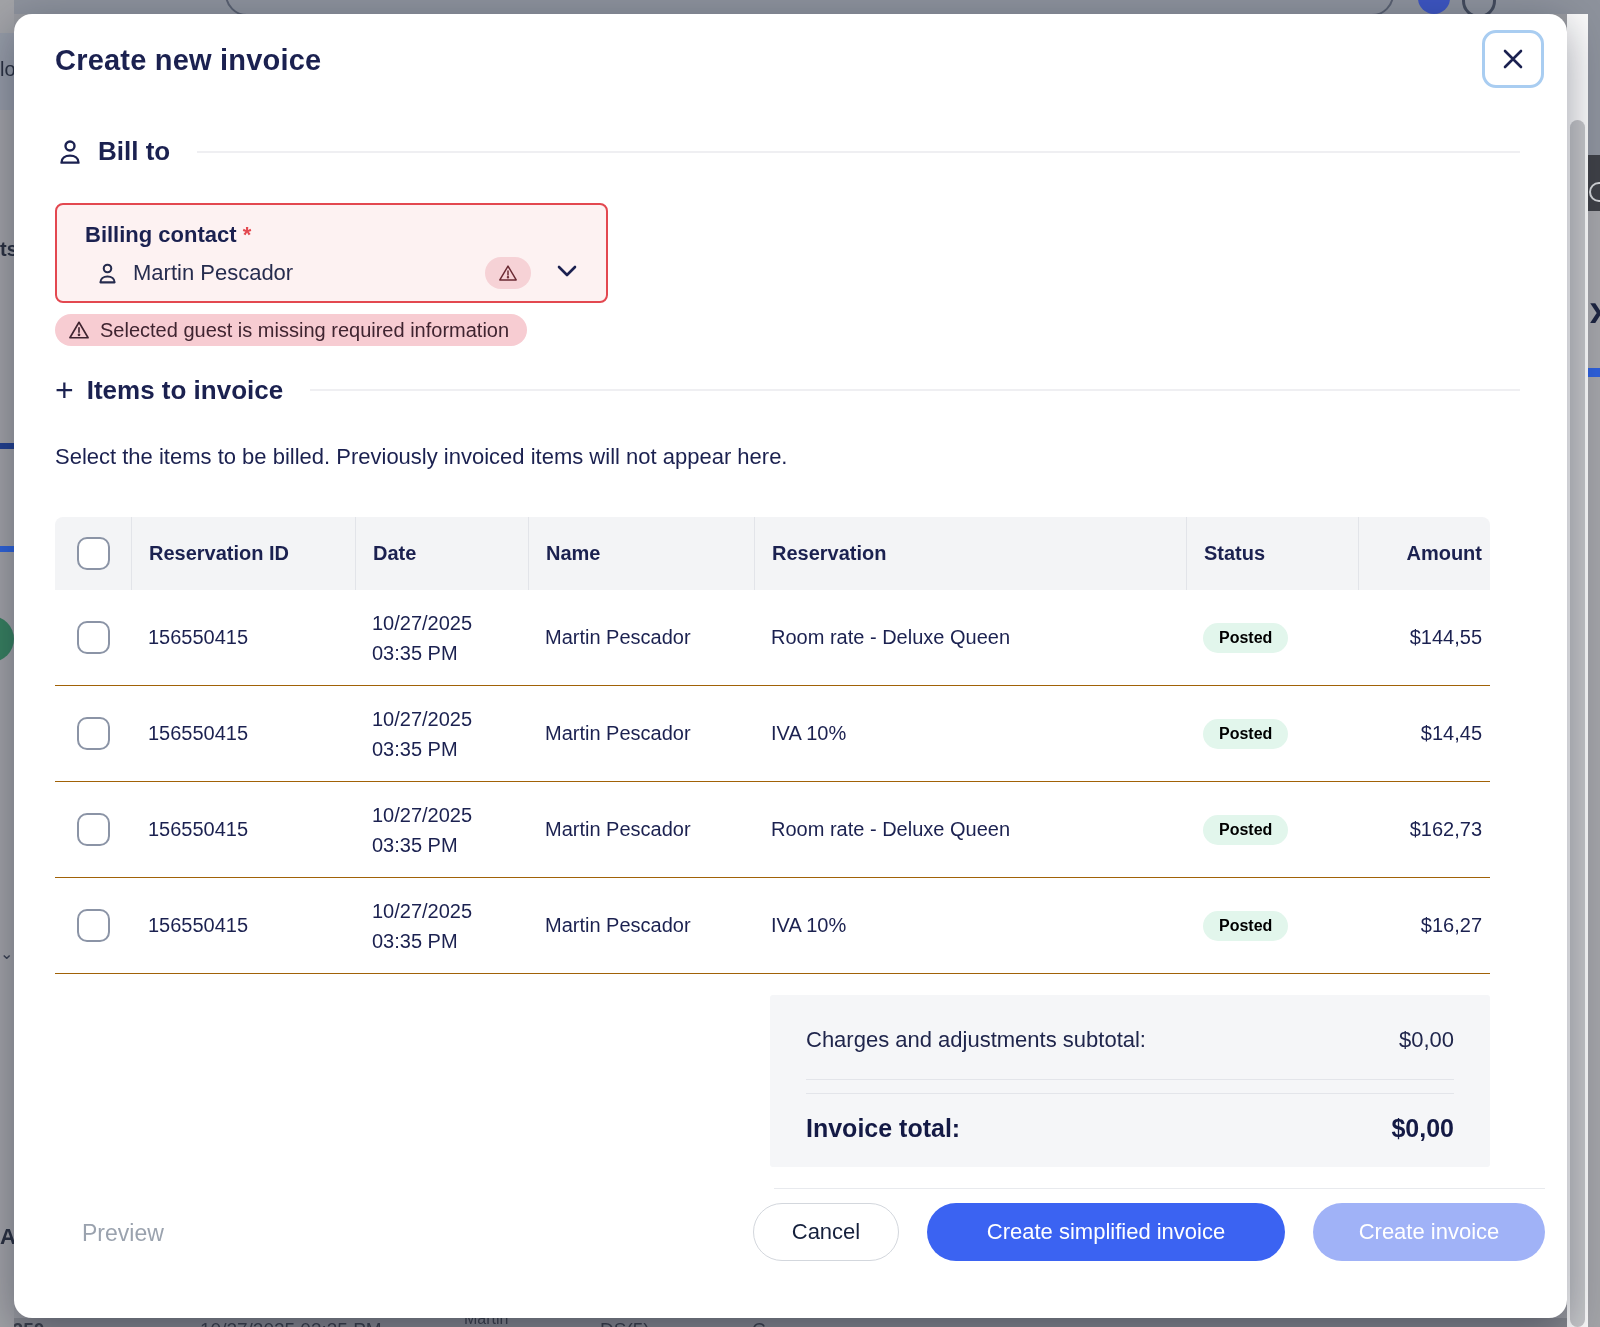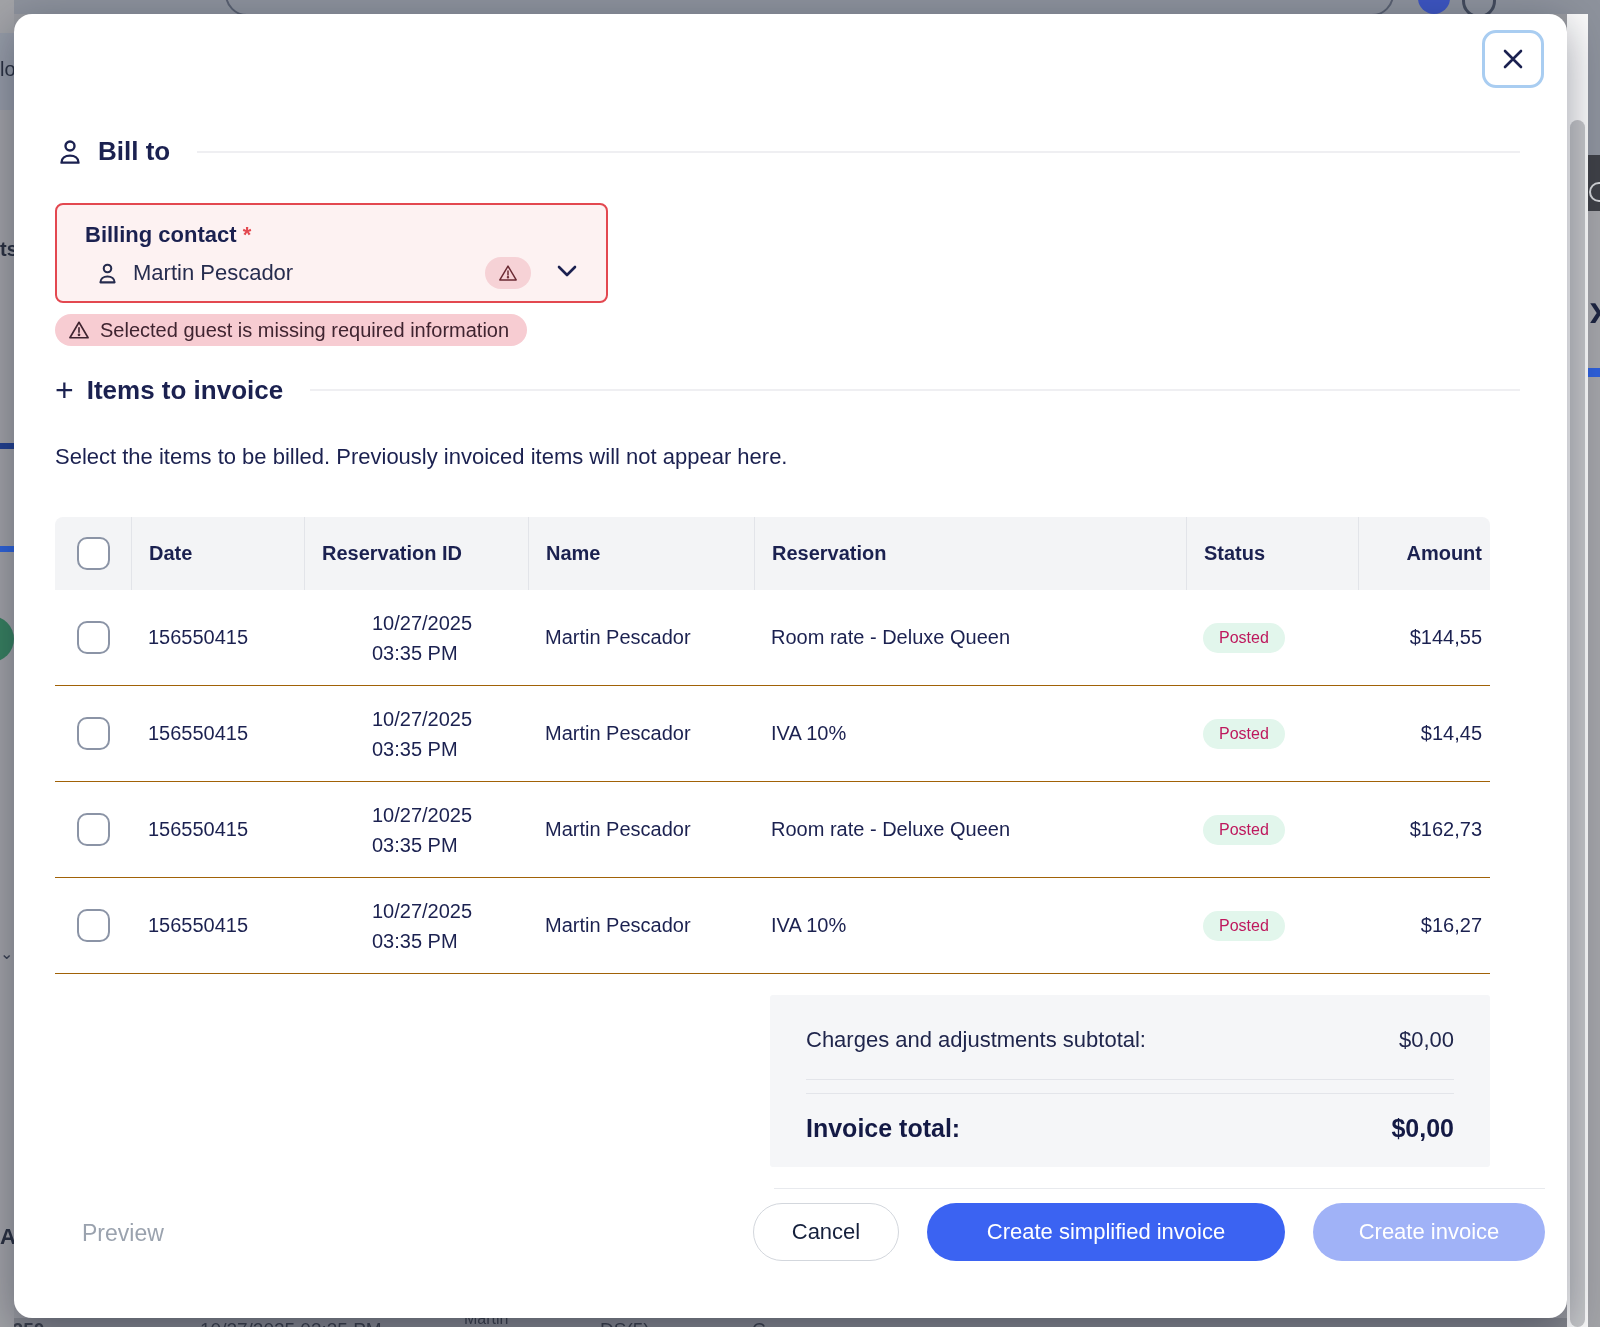--- a/index.html
+++ b/index.html
@@ -74,21 +74,21 @@
   .th + .th{border-left:1px solid #e2e4e9}
   .trow{display:flex;height:95px;align-items:center;border-bottom:1px solid #a16207;
         font-size:20px;color:#1b2150}
   .td{box-sizing:border-box;display:flex;align-items:center;padding-left:17px}
   .c0{width:76px;justify-content:center;padding-left:0}
   .c1{width:224px}.c2{width:173px}.c3{width:226px}.c4{width:432px}.c5{width:172px}
   .c6{width:132px;justify-content:flex-end;padding-left:12px;padding-right:8px}
   .checkbox{width:33px;height:33px;box-sizing:border-box;border:2px solid #8b94a6;border-radius:10px;
             background:#fff;cursor:pointer}
   .date-cell{display:block;line-height:30px;padding-top:0}
-  .badge{background:#e2f6ec;color:#be185d;font-size:16px;font-weight:400;border-radius:999px;
+  .badge{background:#e2f6ec;color:#000000;font-size:16px;font-weight:700;border-radius:999px;
          padding:7px 16px;line-height:1}
 
   
   .totals{left:756px;top:981px;width:720px;height:172px;box-sizing:border-box;background:#f5f6f8;
           border-radius:3px;padding:0 36px}
   .t-row1{display:flex;justify-content:space-between;padding-top:32px;font-size:22px;color:#20264c}
   .t-div{height:1px;background:#e3e5ea}
   .t-div1{margin-top:26px}
   .t-div2{margin-top:13px}
   .t-row2{display:flex;justify-content:space-between;margin-top:20px;font-size:25px;font-weight:700;color:#141a45}
@@ -141,20 +141,21 @@
   <div class="bs-frag" style="left:450px;top:-8px;font-size:16px;font-weight:400">Martin</div>
   <div class="bs-frag" style="left:586px;font-weight:400">DS(5)</div>
   <div class="bs-frag" style="left:738px;font-weight:400">C</div>
 </div>
 
 <div class="abs scroll-track"></div>
 <div class="abs scroll-thumb"></div>
 
 <div class="abs modal">
 
+  <div class="abs modal-title">Create new invoice</div>
 
   <div class="abs close-btn">
     <span>
       <svg width="22" height="22" viewBox="0 0 22 22">
           <path d="M3 3 L19 19 M19 3 L3 19" stroke="#1b2150" stroke-width="2.6" stroke-linecap="round"></path>
         </svg>
     </span>
   </div>
 
   <div class="abs section-row" style="left:41px;top:122px">
@@ -215,22 +216,22 @@
     <span class="section-divider"></span>
   </div>
 
   <div class="abs helper-text">Select the items to be billed. Previously invoiced items will not appear here.</div>
 
   <div class="abs items-table">
     <div class="thead">
       <div class="th c0">
           <span class="checkbox"></span>
         </div>
+      <div class="th c1">Reservation ID</div>
       <div class="th c2">Date</div>
-      <div class="th c1">Reservation ID</div>
       <div class="th c3">Name</div>
       <div class="th c4">Reservation</div>
       <div class="th c5">Status</div>
       <div class="th c6">Amount</div>
     </div>
 
     <div class="trow">
       <div class="td c0">
           <span class="checkbox"></span>
         </div>

